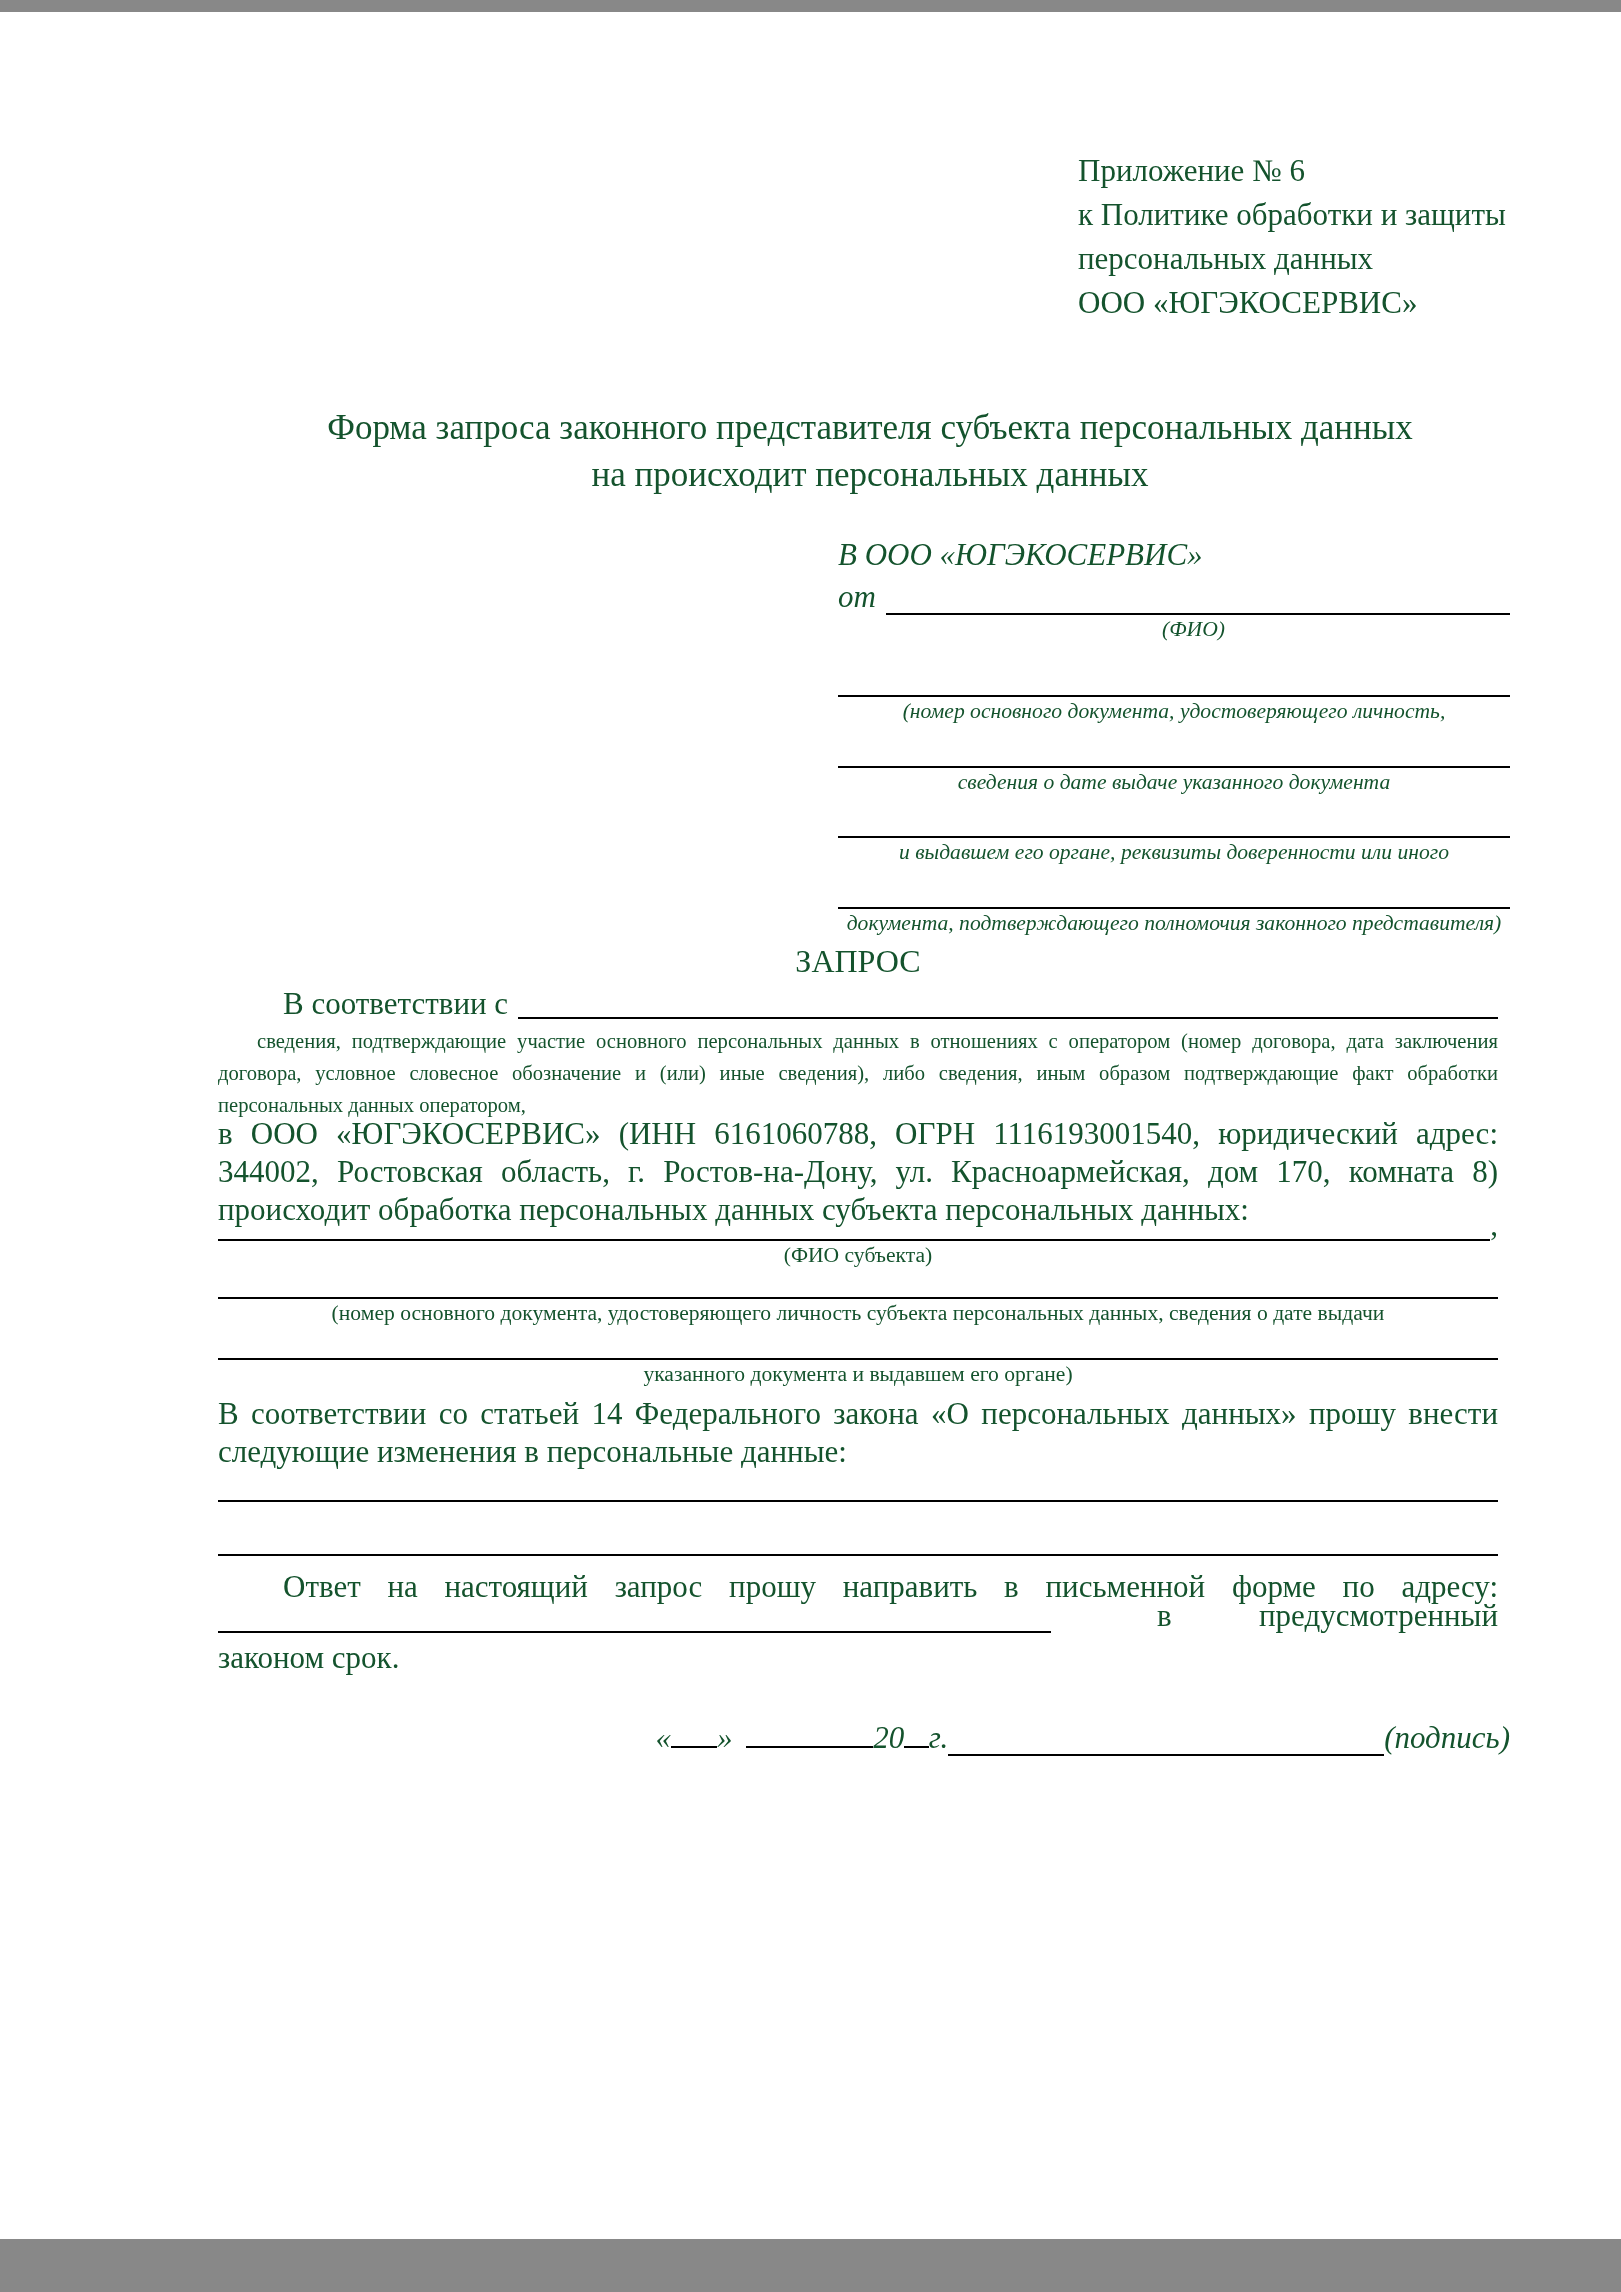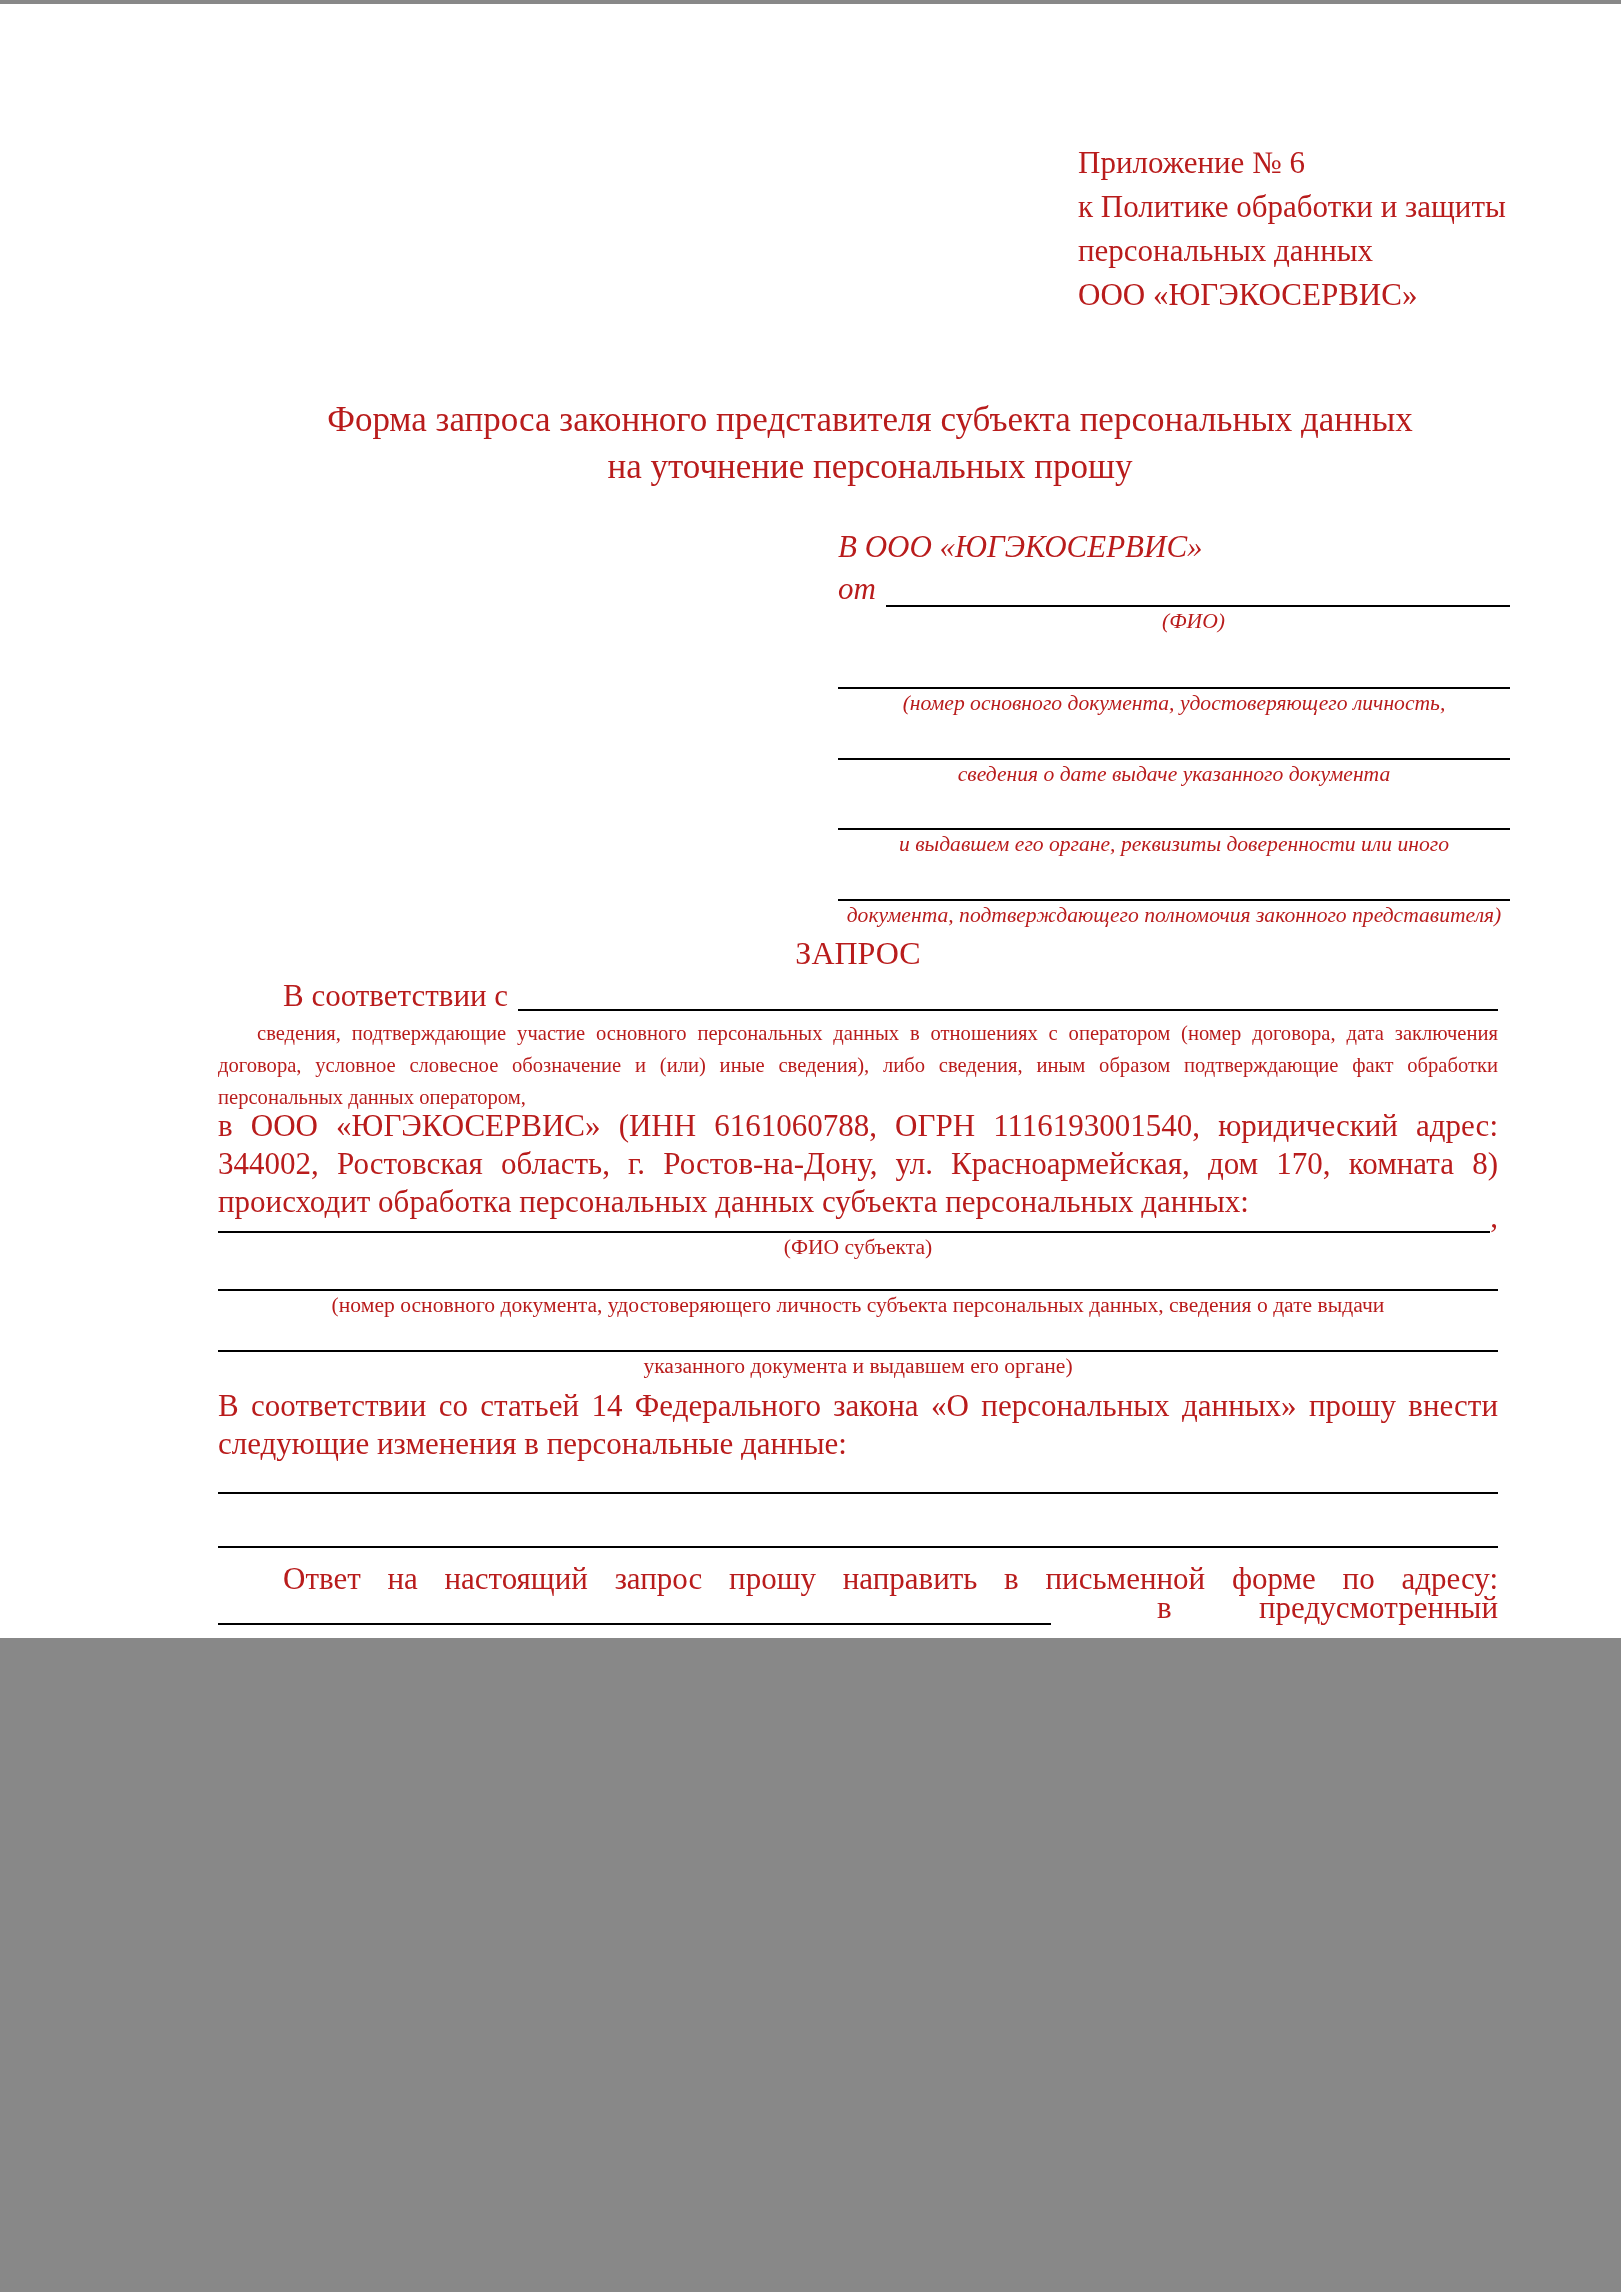--- a/index.html
+++ b/index.html
@@ -1,21 +1,21 @@
 <!DOCTYPE html>
 <html><head>
 <meta charset="utf-8">
 <style>
   html,body { margin:0; padding:0; background:#888; }
   .page {
     position:relative;
-    width:1621px; height:1634px;
-    margin:4px auto;
+    width:1621px; height:2227px;
+    margin:12px auto;
     background:#ffffff;
-    color:#b91c1c;
+    color:#14532d;
     font-family:"Liberation Serif","DejaVu Serif",serif;
   }
   
   .header-note {
     position:absolute; left:1078px; top:137px; width:441px;
     font-size:31px; line-height:44px;
   }
   
   .doc-title {
     position:absolute; left:230px; top:392px; width:1280px;
@@ -72,21 +72,21 @@
 
   <div class="header-note">
     <div>Приложение № 6</div>
     <div>к Политике обработки и защиты</div>
     <div>персональных данных</div>
     <div>ООО «ЮГЭКОСЕРВИС»</div>
   </div>
 
   <div class="doc-title">
     <div>Форма запроса законного представителя субъекта персональных данных</div>
-    <div>на уточнение персональных прошу</div>
+    <div>на происходит персональных данных</div>
   </div>
 
   <div class="addressee">
     <div class="addr-org">В ООО «ЮГЭКОСЕРВИС»</div>
     <div class="from-row">
       <span>от</span>
       <span class="fill-flex"></span>
     </div>
     <div class="fio-cap">(ФИО)</div>
 

